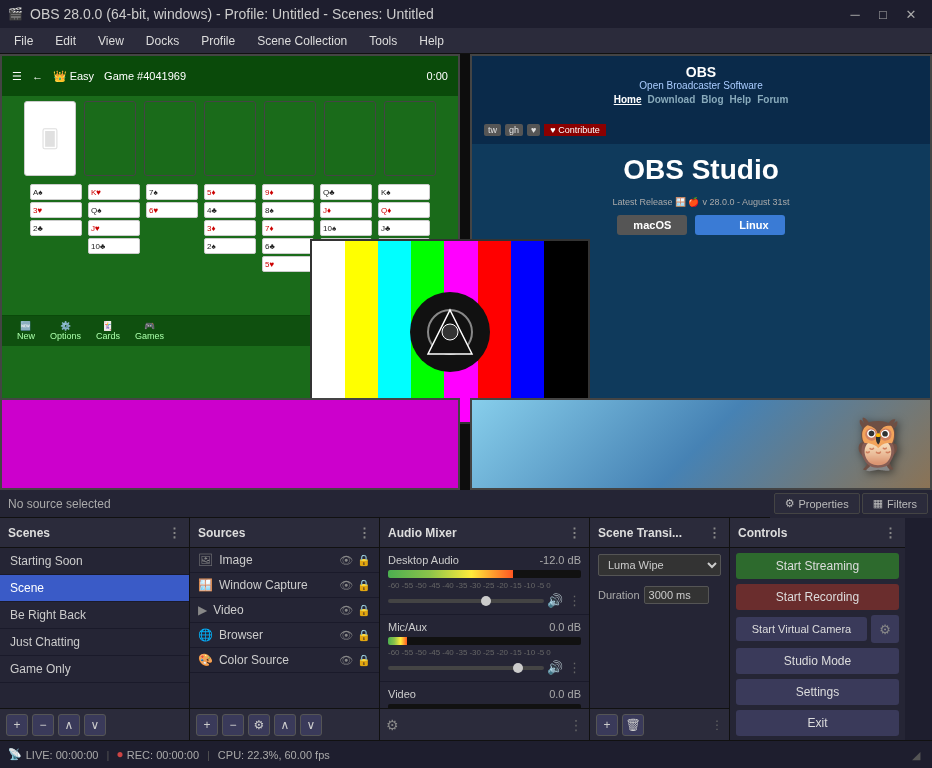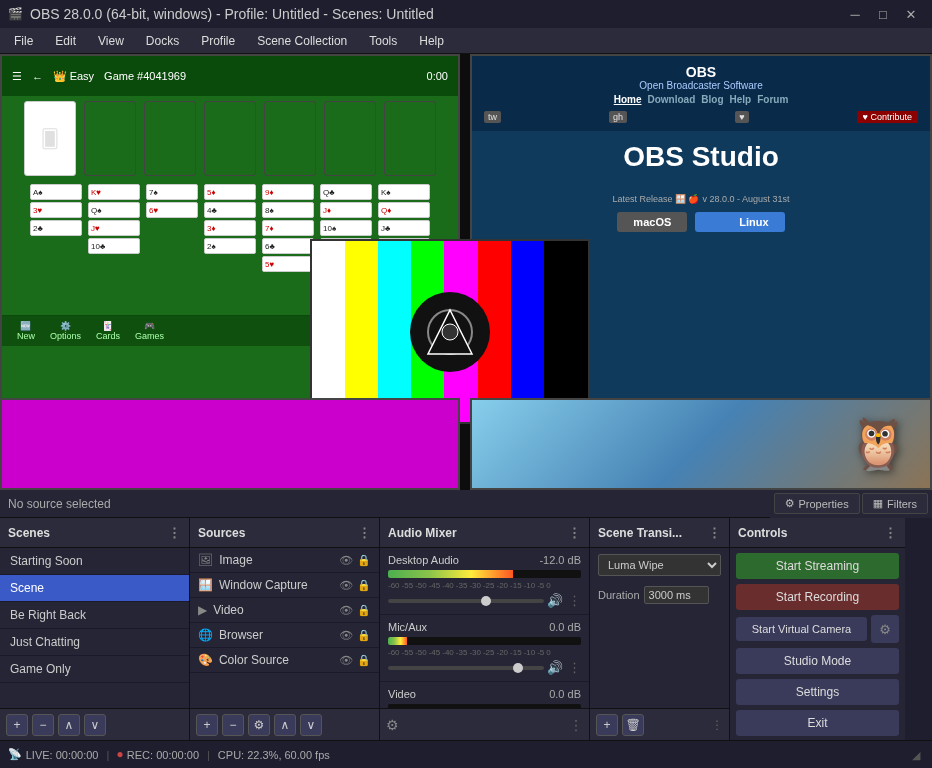--- a/index.html
+++ b/index.html
@@ -582,30 +582,30 @@
       <div class="obs-site-header">
         <div style="color:#fff;font-size:14px;font-weight:bold">OBS</div>
         <div style="color:#aaccff;font-size:10px">Open Broadcaster Software</div>
         <div class="obs-site-nav">
           <span style="color:#fff;text-decoration:underline">Home</span>
           <span>Download</span>
             <span>Blog</span>
             <span>Help</span>
             <span>Forum</span>
         </div>
-        <div style="display:flex;gap:4px;justify-content:space-between;margin-top:3px">
+        <div style="display:flex;gap:4px;justify-content:flex-start;margin-top:16px">
           <span style="background:#555;padding:1px 4px;border-radius:2px;font-size:9px">tw</span>
           <span style="background:#555;padding:1px 4px;border-radius:2px;font-size:9px">gh</span>
           <span style="background:#555;padding:1px 4px;border-radius:2px;font-size:9px">♥</span>
           <span style="background:#8B0000;padding:1px 6px;border-radius:0;font-size:9px;color:#fff">♥ Contribute</span>
         </div>
       </div>
       <div class="obs-site-hero">
         <div class="obs-site-title">OBS Studio</div>
-        <div style="font-size:9px;color:#aaa;margin-top:21px">Latest Release 🪟 🍎 v 28.0.0 - August 31st</div>
+        <div style="font-size:9px;color:#aaa;margin-top:11px">Latest Release 🪟 🍎 v 28.0.0 - August 31st</div>
         <div class="obs-btn-row">
           <span class="obs-dl-btn obs-dl-macos">macOS</span>
           <span class="obs-dl-btn obs-dl-linux">Linux</span>
         </div>
       </div>
     </div>
 
     <div class="preview-testcard">
       <div class="obs-logo-overlay">
         <svg width="50" height="50" viewBox="0 0 50 50">

